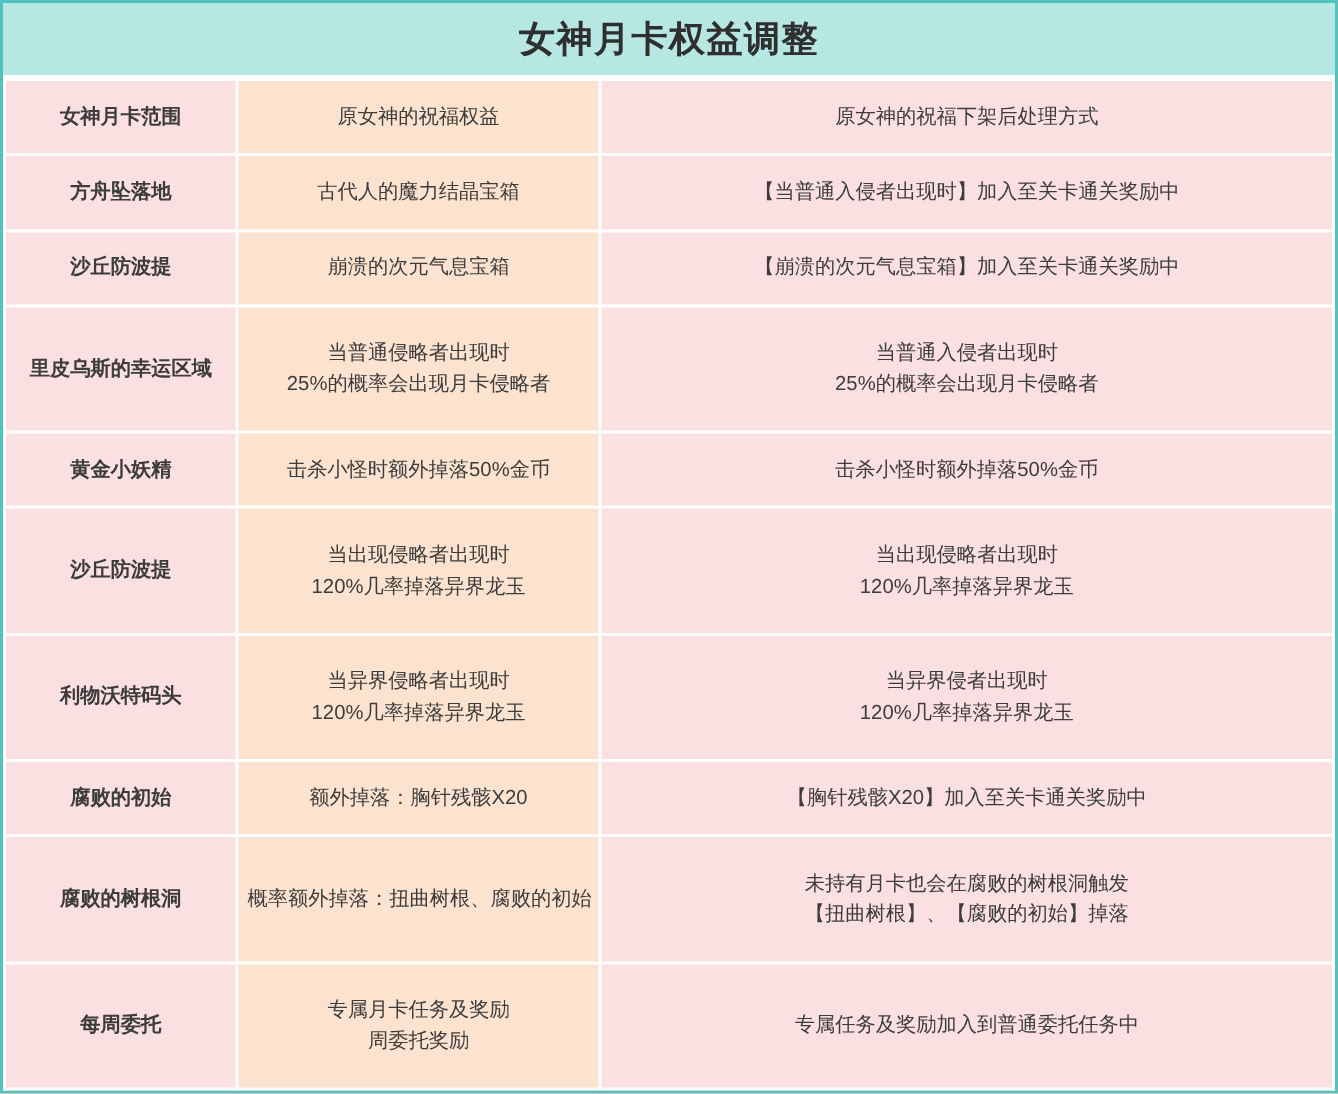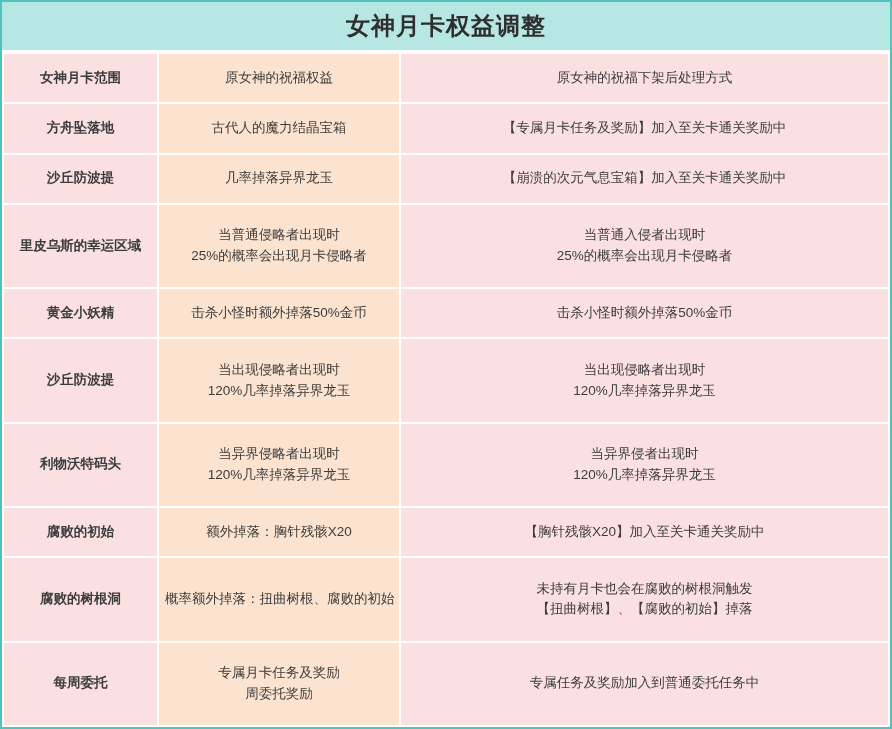--- a/index.html
+++ b/index.html
@@ -92,30 +92,30 @@
 
 
       <tr>
         <td class="col-scope cell-lines">
           <span>方舟坠落地</span>
         </td>
         <td class="col-old cell-lines">
           <span>古代人的魔力结晶宝箱</span>
         </td>
         <td class="col-new cell-lines">
-          <span>【专属月卡任务及奖励】加入至关卡通关奖励中</span>
+          <span>【当普通入侵者出现时】加入至关卡通关奖励中</span>
         </td>
       </tr>
 
       <tr>
         <td class="col-scope cell-lines">
           <span>沙丘防波提</span>
         </td>
         <td class="col-old cell-lines">
-          <span>几率掉落异界龙玉</span>
+          <span>崩溃的次元气息宝箱</span>
         </td>
         <td class="col-new cell-lines">
           <span>【崩溃的次元气息宝箱】加入至关卡通关奖励中</span>
         </td>
       </tr>
 
       <tr>
         <td class="col-scope cell-lines">
           <span>里皮乌斯的幸运区域</span>
         </td>

